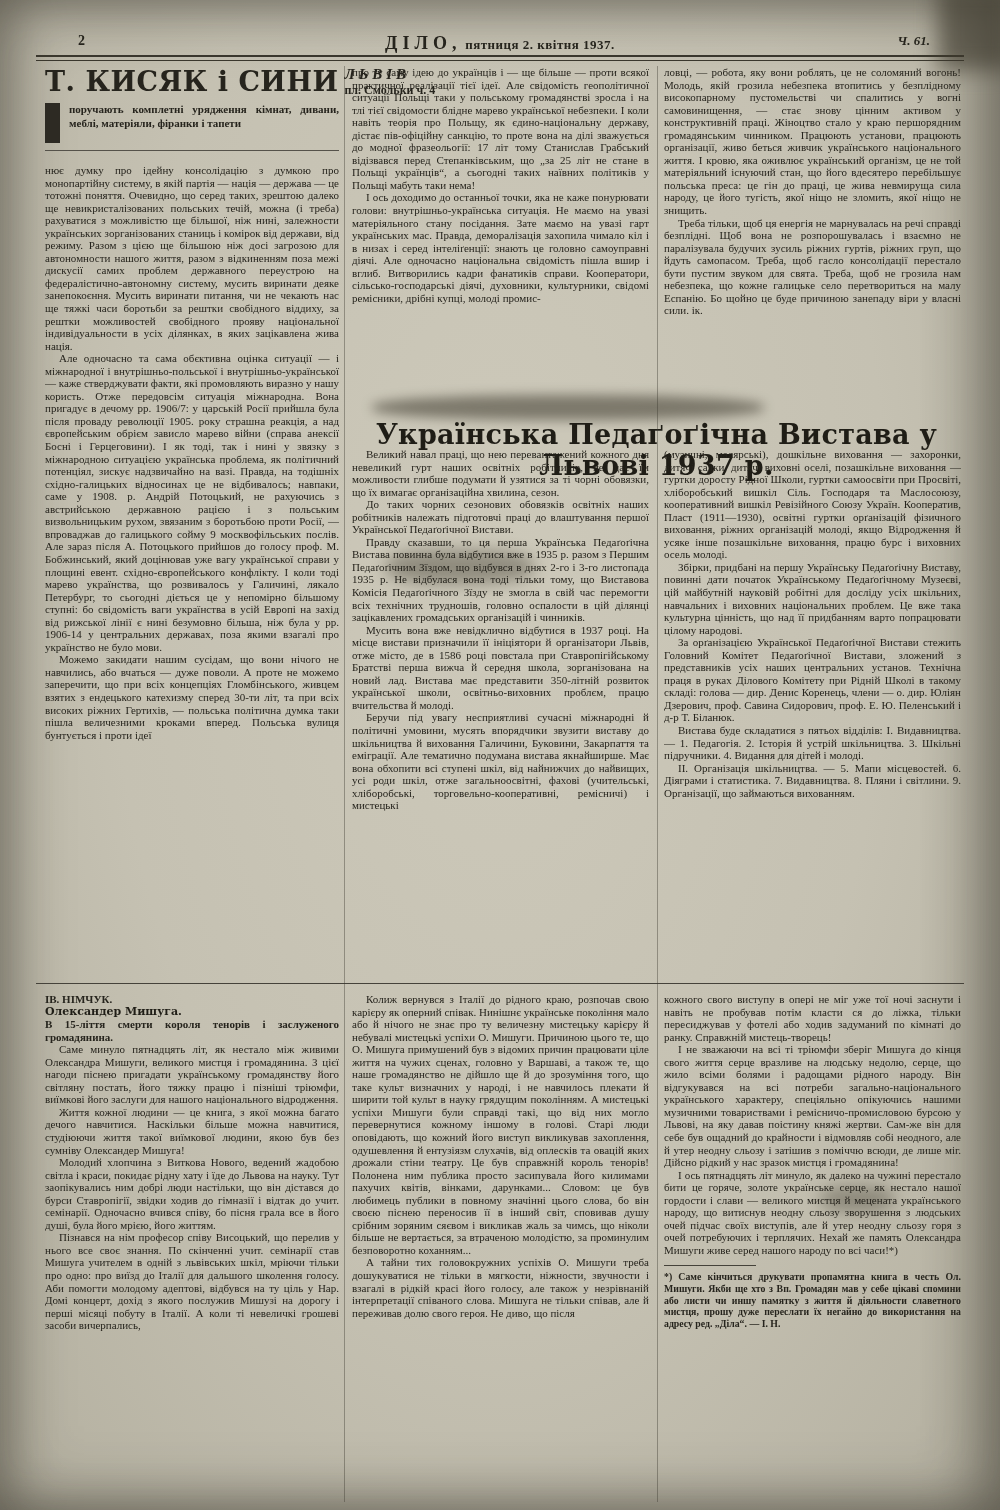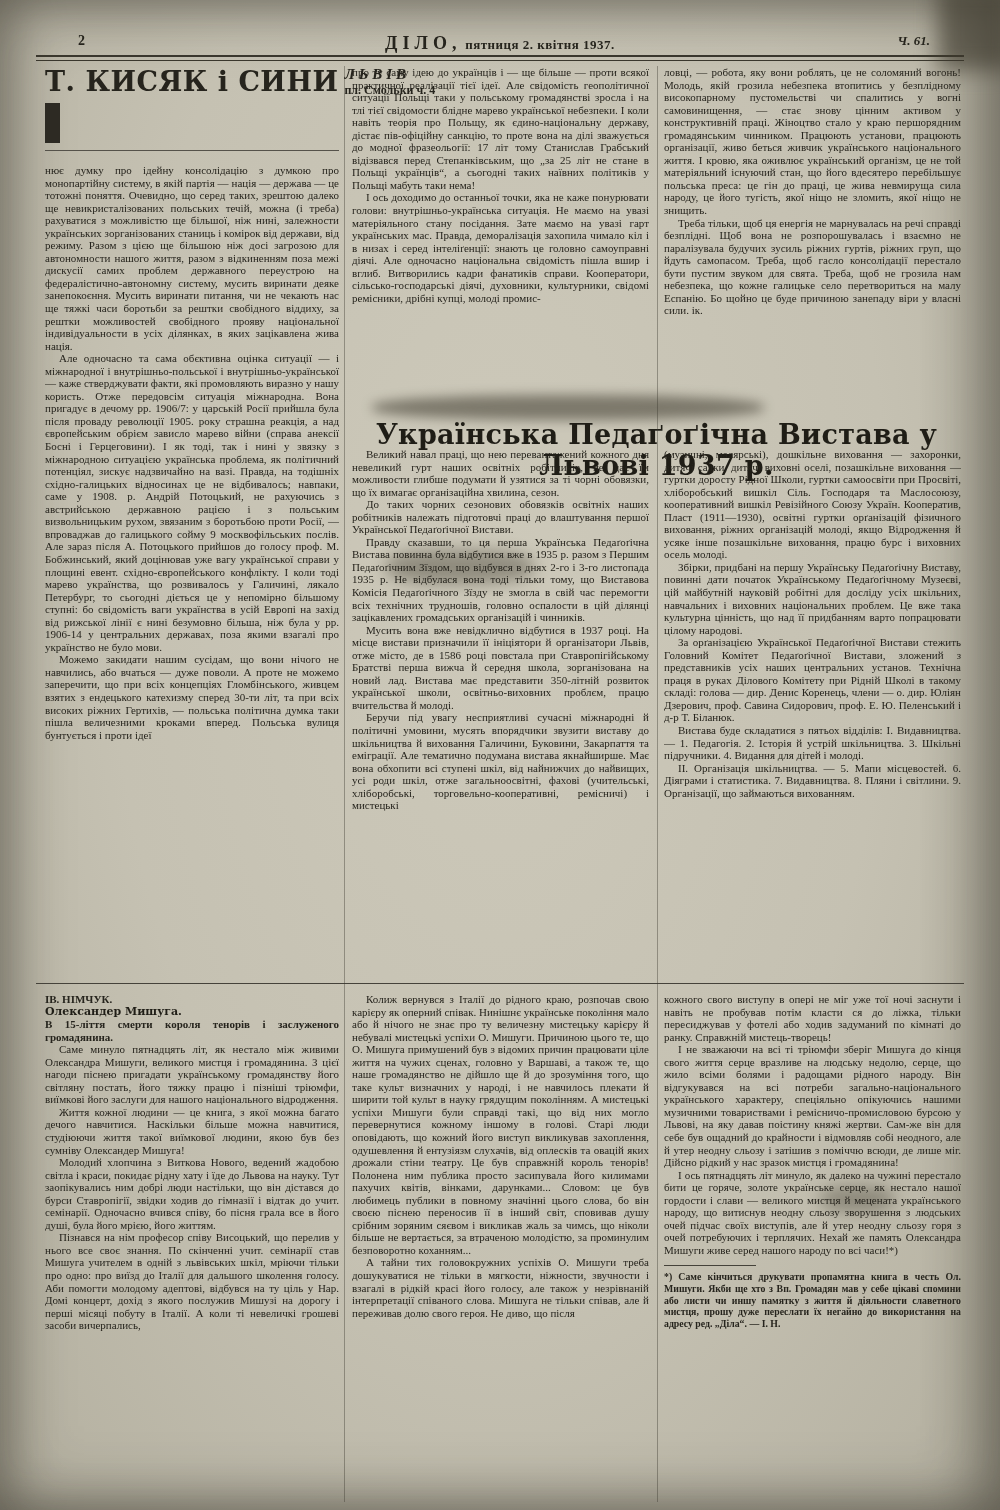--- a/index.html
+++ b/index.html
@@ -76,20 +76,21 @@
   <div class="ad">
     <div class="ad-top">
       <span class="ad-name">Т. КИСЯК і СИНИ</span>
       <span class="ad-loc">
         <div class="ad-city">ЛЬВІВ</div>
         <div class="ad-addr">пл. Смольки ч. 4</div>
       </span>
     </div>
     <div class="ad-body">
       <div class="ad-bar"></div>
+      <div class="ad-text">поручають комплетні урядження кімнат, дивани, меблі, матеріяли, фіранки і тапети</div>
     </div>
   </div>
 
   <div class="tcol op1">
     <p class="ni">нює думку про ідейну консолідацію з думкою про монопартійну систему, в якій партія — нація — держава — це тотожні поняття. Очевидно, що серед таких, зрештою далеко ще невикристалізованих польських течій, можна (і треба) рахуватися з можливістю ще більшої, ніж нині, залежности українських зорганізованих станиць і комірок від держави, від режиму. Разом з цією ще більшою ніж досі загрозою для автономности нашого життя, разом з відкиненням поза межі дискусії самих проблем державного переустрою на федералістично-автономну систему, мусить виринати деяке занепокоєння. Мусить виринати питання, чи не чекають нас ще тяжкі часи боротьби за рештки свобідного віддиху, за рештки можливостей свобідного прояву національної індивідуальности в усіх ділянках, в яких зацікавлена жива нація.</p>
     <p>Але одночасно та сама обєктивна оцінка ситуації — і міжнародної і внутрішньо-польської і внутрішньо-української — каже стверджувати факти, які промовляють виразно у нашу користь. Отже передовсім ситуація міжнародна. Вона пригадує в дечому рр. 1906/7: у царській Росії прийшла була після проваду революції 1905. року страшна реакція, а над європейським обрієм зависло марево війни (справа анексії Босні і Герцеговини). І як тоді, так і нині у звязку з міжнародною ситуацією українська проблема, як політичний потенціял, зискує надзвичайно на вазі. Правда, на тодішніх східно-галицьких відносинах це не відбивалось; навпаки, саме у 1908. р. Андрій Потоцький, не рахуючись з австрийською державною рацією і з польським визвольницьким рухом, звязаним з боротьбою проти Росії, — впроваджав до галицького сойму 9 москвофільських послів. Але зараз після А. Потоцького прийшов до голосу проф. М. Бобжинський, який доцінював уже вагу української справи у площині евент. східно-європейського конфлікту. І коли тоді марево українства, що розвивалось у Галичині, лякало Петербург, то сьогодні діється це у непомірно більшому ступні: бо свідомість ваги українства в усій Европі на захід від рижської лінії є нині безумовно більша, ніж була у рр. 1906-14 у центральних державах, поза якими взагалі про українство не було мови.</p>
     <p>Можемо закидати нашим сусідам, що вони нічого не навчились, або вчаться — дуже поволи. А проте не можемо заперечити, що при всіх концепціях Гломбінського, живцем взятих з ендецького катехизму сперед 30-ти літ, та при всіх високих ріжних Гертихів, — польська політична думка таки пішла величезними кроками вперед. Польська вулиця бунтується і проти ідеї</p>
   </div>
   <div class="tcol op2">
     <p class="ni">про ту саму ідею до українців і — ще більше — проти всякої практичної реалізації тієї ідеї. Але свідомість геополітичної ситуації Польщі таки у польському громадянстві зросла і на тлі тієї свідомости блідне марево української небезпеки. І коли навіть теорія про Польщу, як єдино-національну державу, дістає пів-офіційну санкцію, то проте вона на ділі зважується до модної фразеольогії: 17 літ тому Станислав Грабський відізвався перед Степанківським, що „за 25 літ не стане в Польщі українців“, а сьогодні таких наївних політиків у Польщі мабуть таки нема!</p>

